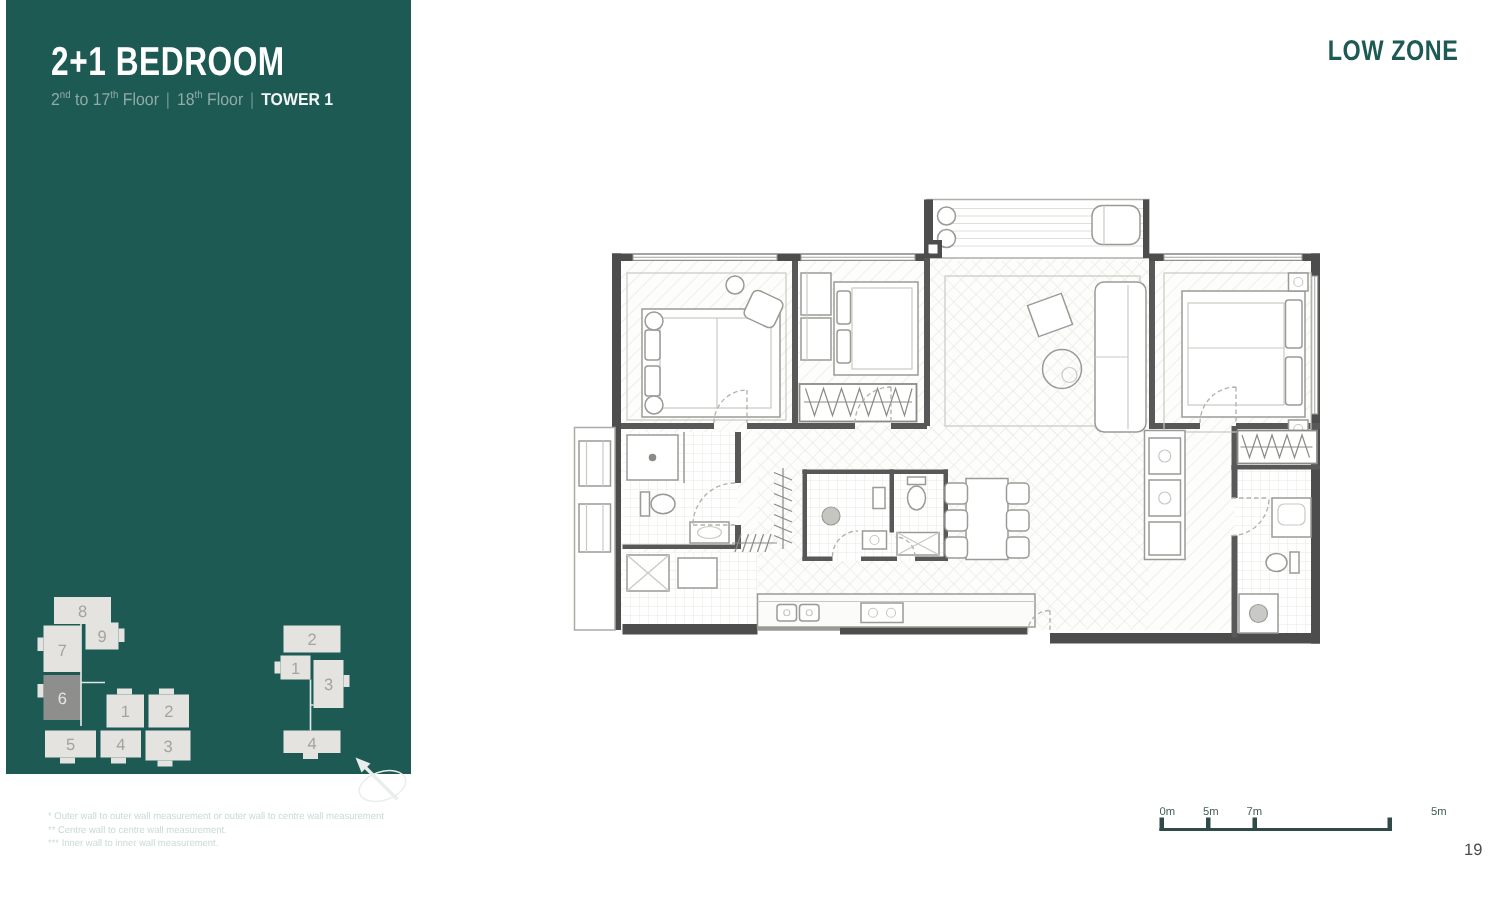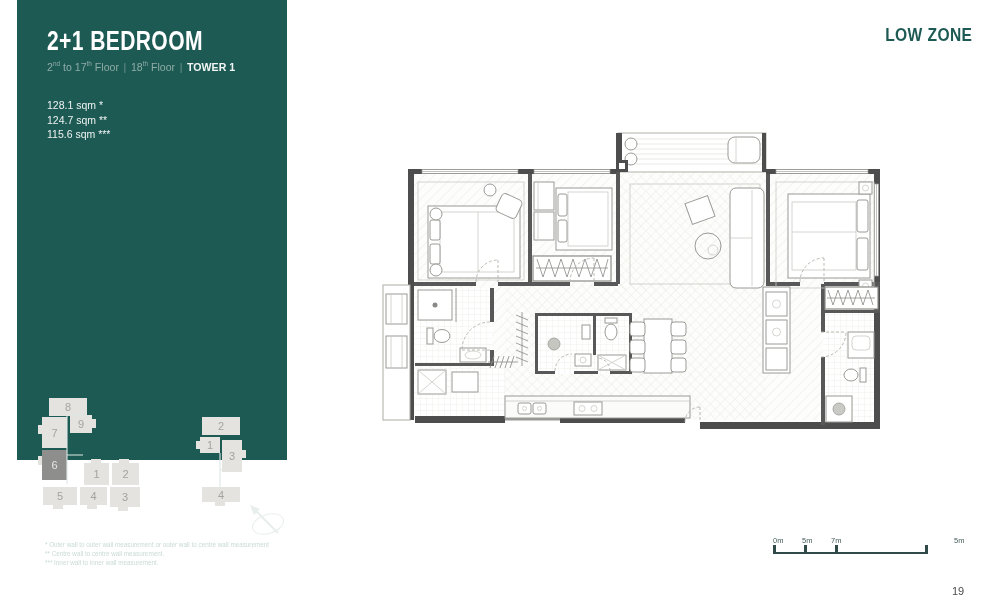--- a/index.html
+++ b/index.html
@@ -2,21 +2,21 @@
 <html><head>
 <meta charset="utf-8">
 <style>
   html,body{margin:0;padding:0;}
   body{
     width:1000px;height:600px;position:relative;overflow:hidden;
     background:#ffffff;font-family:"Liberation Sans",sans-serif;
     -webkit-font-smoothing:antialiased;
   }
   
-  .panel{position:absolute;left:17px;top:0;width:270px;height:460px;background:#1E5A54;}
+  .panel{position:absolute;left:4px;top:0;width:270px;height:516px;background:#1E5A54;}
   .title{
     position:absolute;left:30px;top:26px;color:#ffffff;font-size:27px;font-weight:bold;
     letter-spacing:.5px;transform:scaleX(.78);transform-origin:left top;white-space:nowrap;
   }
   .subtitle{
     position:absolute;left:30px;top:60px;color:#8FACA6;font-size:11.5px;white-space:nowrap;
     transform:scaleX(.92);transform-origin:left top;
   }
   .subtitle sup{font-size:7px;}
   .subtitle .sep{margin:0 5px;color:#6f938d;}
@@ -44,38 +44,33 @@
   .iwall{fill:#585858;}
   .fstroke{stroke:#9A9A96;stroke-width:1;fill:#ffffff;}
   .fthin{stroke:#C9C9C4;stroke-width:.8;fill:none;}
   .door{stroke:#B3B3AC;stroke-width:.9;fill:none;stroke-dasharray:3 2;}
   .hang{stroke:#8A8A86;stroke-width:.8;fill:none;}
   
   .scalebar{position:absolute;left:773px;top:536px;width:160px;height:24px;}
   .sb-label{position:absolute;top:0;font-size:7.5px;color:#46605C;}
   .sb-line{position:absolute;left:0;top:16px;width:155px;height:1.5px;background:#2F4A47;}
   .sb-tick{position:absolute;top:9px;width:2.5px;height:9px;background:#2F4A47;}
-  .pagenum{position:absolute;left:952px;top:561px;font-size:11px;color:#4A4A4A;margin-top:24px;}
+  .pagenum{position:absolute;left:976px;top:561px;font-size:11px;color:#4A4A4A;}
 </style>
 </head>
 <body>
 
 <div class="panel">
 
   <div class="title">2+1 BEDROOM</div>
 
   <div class="subtitle">
     <span>2</span><sup>nd</sup><span> to 17</span><sup>th</sup><span> Floor</span><span class="sep">|</span><span>18</span><sup>th</sup><span> Floor</span><span class="sep">|</span><span class="tower">TOWER 1</span>
   </div>
 
-  <div class="areas">
-    <div>128.1 sqm *</div>
-    <div>124.7 sqm **</div>
-    <div>115.6 sqm ***</div>
-  </div>
 
   <svg class="kp" style="left:20px;top:392px;" width="140" height="135" viewBox="0 0 140 135">
     <rect class="kp-block" x="12" y="6" width="38" height="18"></rect>
     <rect class="kp-block" x="33" y="23" width="22" height="18"></rect>
     <rect class="kp-block" x="5" y="25" width="25" height="31"></rect>
     <rect class="kp-block hl" x="5" y="58" width="25" height="30"></rect>
     <rect class="kp-block" x="6" y="95" width="34" height="18"></rect>
     <rect class="kp-block" x="47" y="71" width="25" height="22"></rect>
     <rect class="kp-block" x="75" y="71" width="27" height="22"></rect>
     <rect class="kp-block" x="43" y="95" width="27" height="18"></rect>

